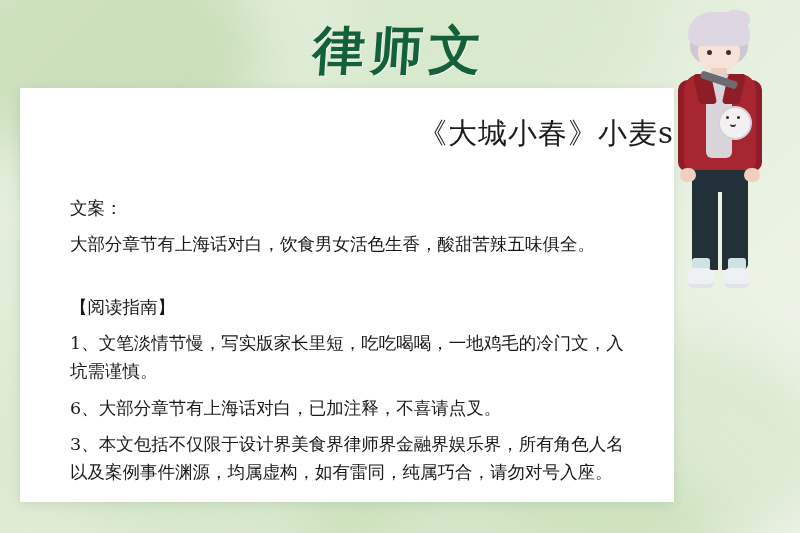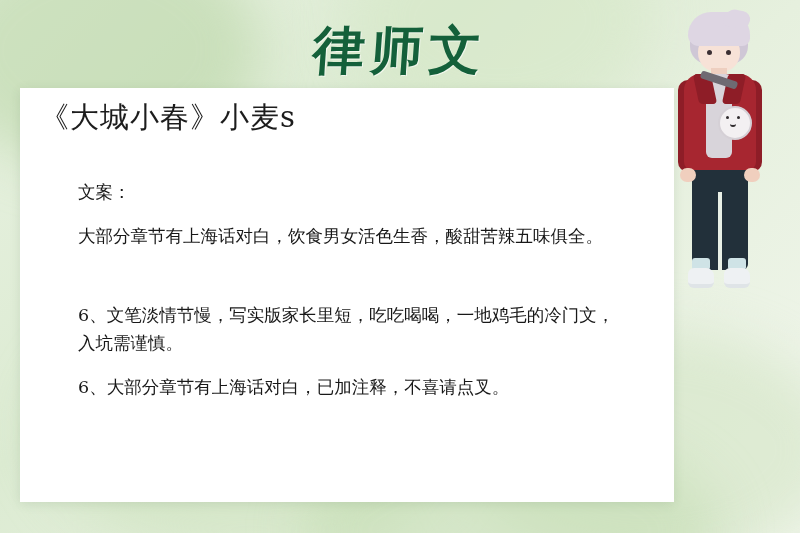--- a/index.html
+++ b/index.html
@@ -49,36 +49,36 @@
   .card {
     position: absolute;
     left: 20px;
     top: 88px;
     width: 654px;
     height: 414px;
     background: #ffffff;
     box-shadow: 0 2px 10px rgba(60, 90, 55, .12);
   }
   .card-title {
-    margin-top: 10px;
-    text-align: left;
+    margin-top: 26px;
+    text-align: right;
     font-family: "DejaVu Serif", "Liberation Serif", serif;
     font-size: 29px;
     color: #1c1c1c;
     letter-spacing: 1px;
     padding-left: 20px;
   }
   .body {
     margin: 40px 42px 0 42px;
     font-family: "DejaVu Serif", "Liberation Serif", serif;
     font-size: 17.5px;
     line-height: 1.62;
     color: #181818;
   }
-  .body p { margin: 16px; }
+  .body p { margin: 8px; }
   .gap { height: 18px; }
 
   
   .character {
     position: absolute;
     right: 26px;
     top: 10px;
     width: 108px;
     height: 320px;
   }
@@ -137,22 +137,24 @@
   <div class="title">
     <span class="ch">律师文</span>
   </div>
 
   <div class="card">
     <div class="card-title">《大城小春》小麦s</div>
     <div class="body">
       <p>文案：</p>
       <p>大部分章节有上海话对白，饮食男女活色生香，酸甜苦辣五味俱全。</p>
       <div class="gap"></div>
-      <p>6、文笔淡情节慢，写实版家长里短，吃吃喝喝，一地鸡毛的冷门文，入坑需谨慎。</p>
+      <p>【阅读指南】</p>
+      <p>1、文笔淡情节慢，写实版家长里短，吃吃喝喝，一地鸡毛的冷门文，入坑需谨慎。</p>
       <p>6、大部分章节有上海话对白，已加注释，不喜请点叉。</p>
+      <p>3、本文包括不仅限于设计界美食界律师界金融界娱乐界，所有角色人名以及案例事件渊源，均属虚构，如有雷同，纯属巧合，请勿对号入座。</p>
     </div>
   </div>
 
   <div class="character">
     <div class="ch-layer hair-back"></div>
     <div class="ch-layer face"></div>
     <div class="ch-layer hair-front"></div>
     <div class="ch-layer hair-tuft"></div>
     <div class="ch-layer eye eye-l"></div>
     <div class="ch-layer eye eye-r"></div>

